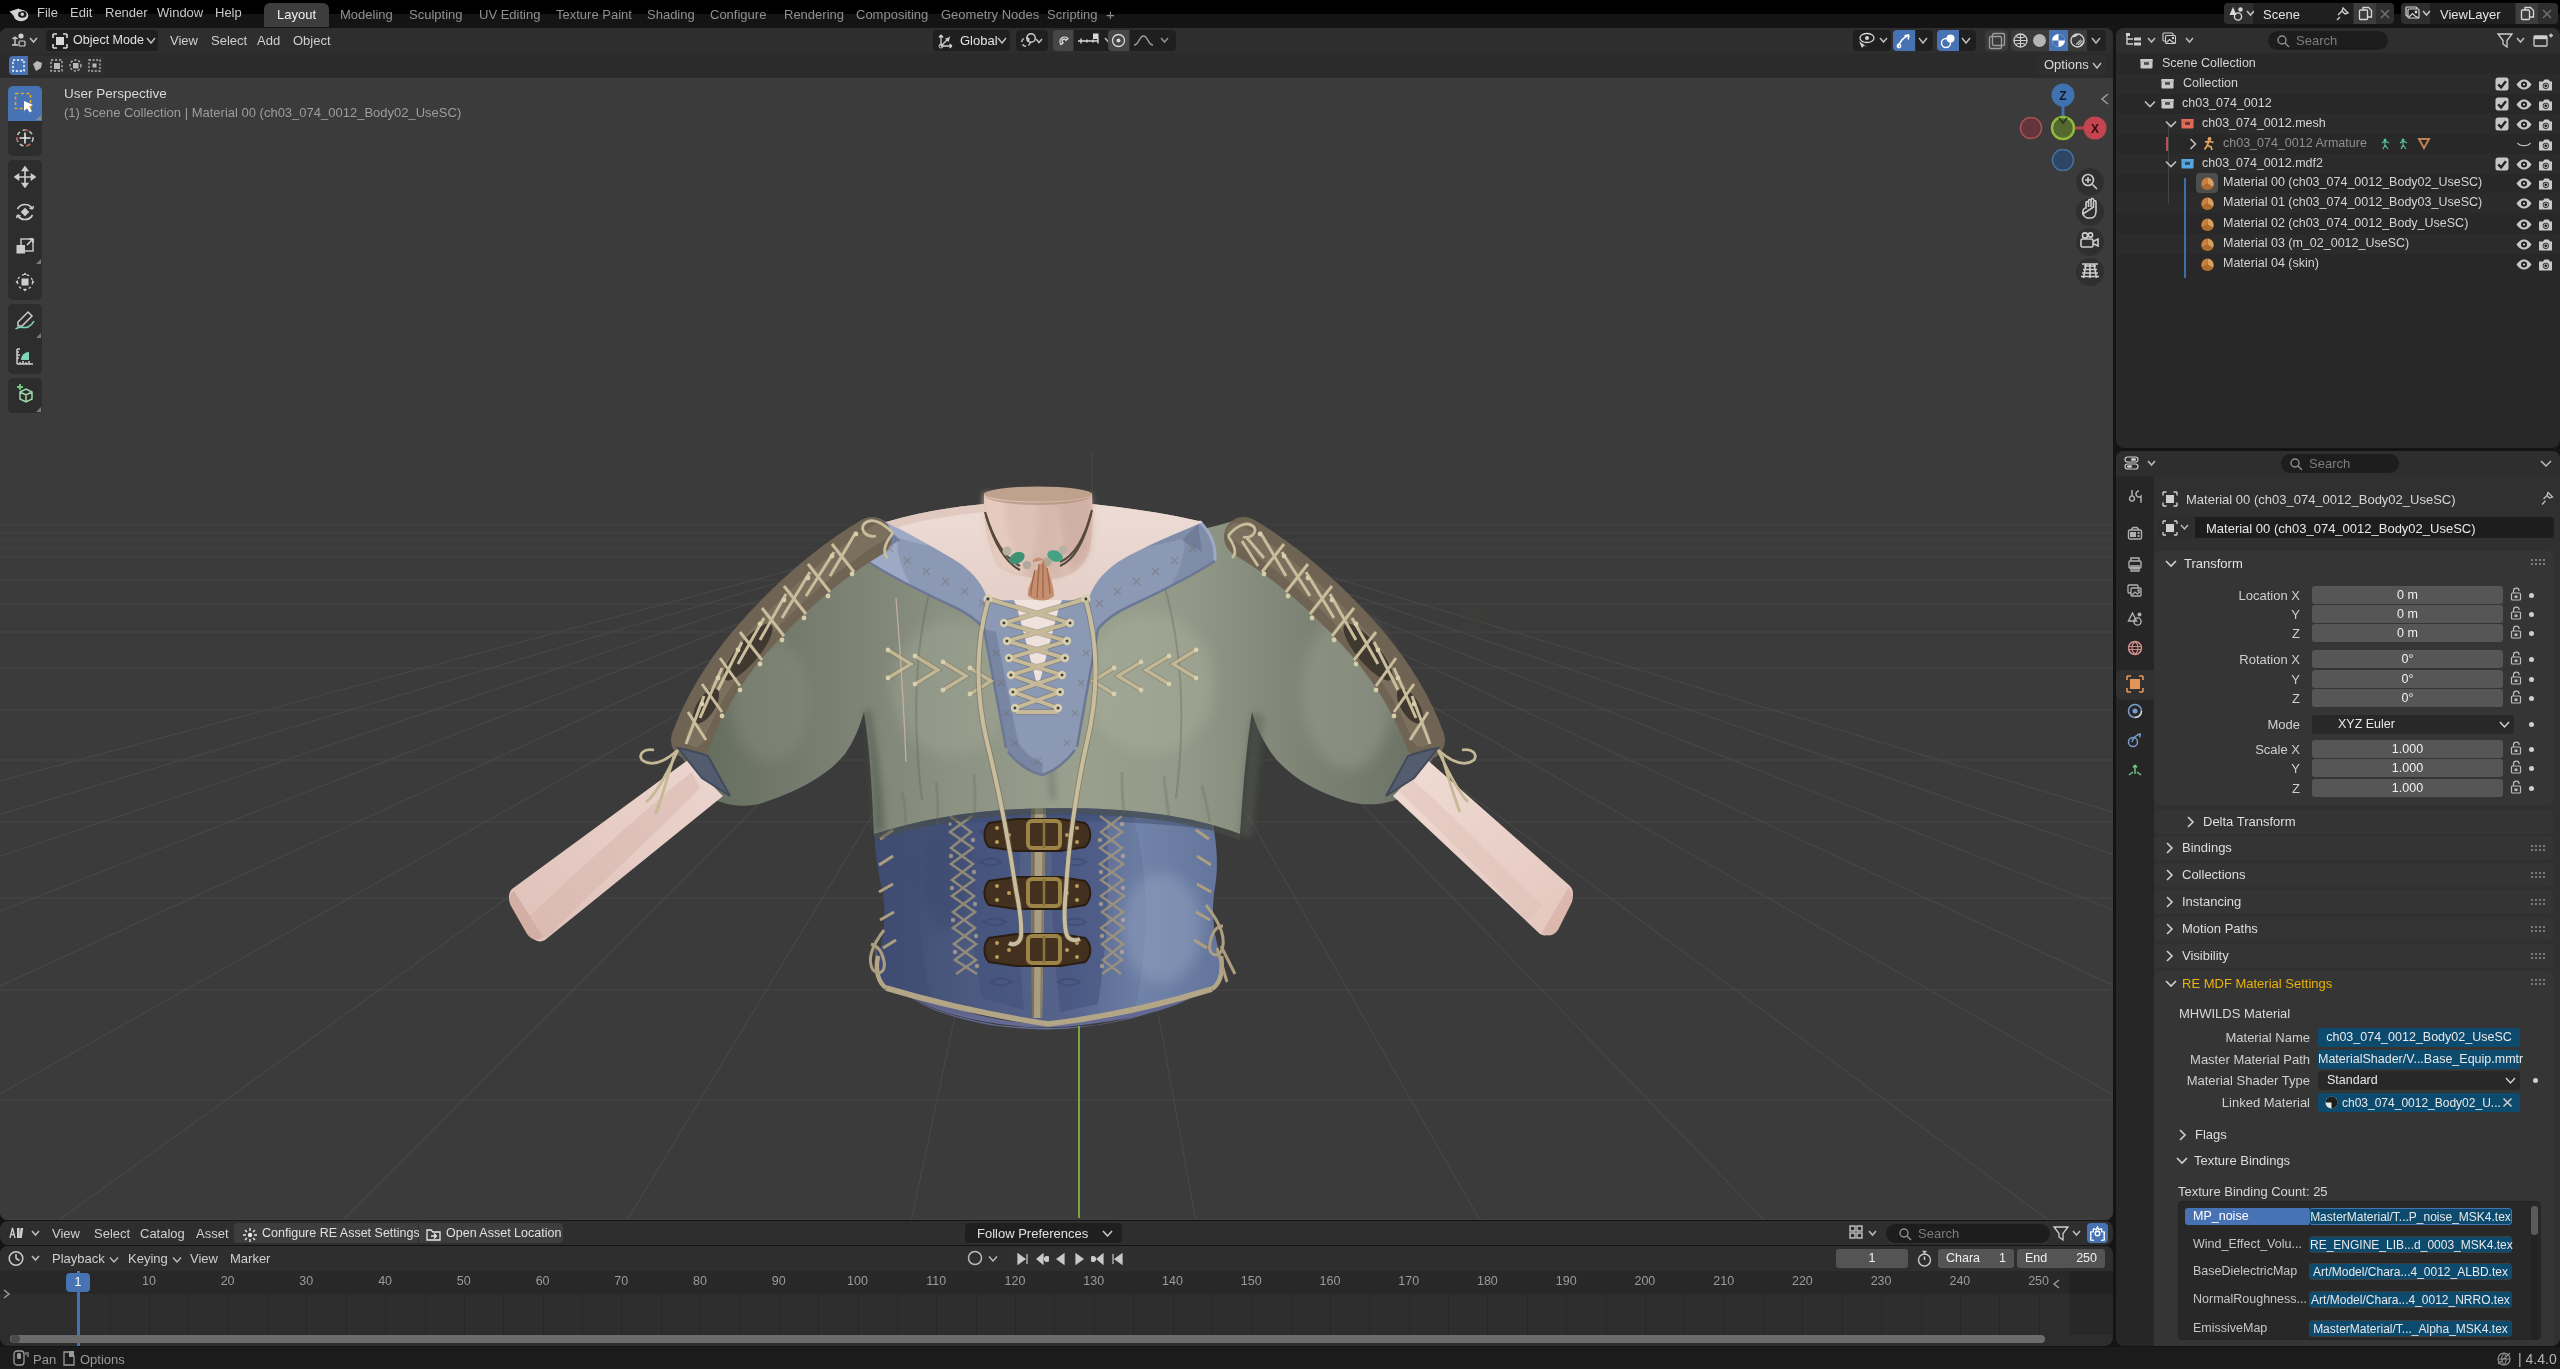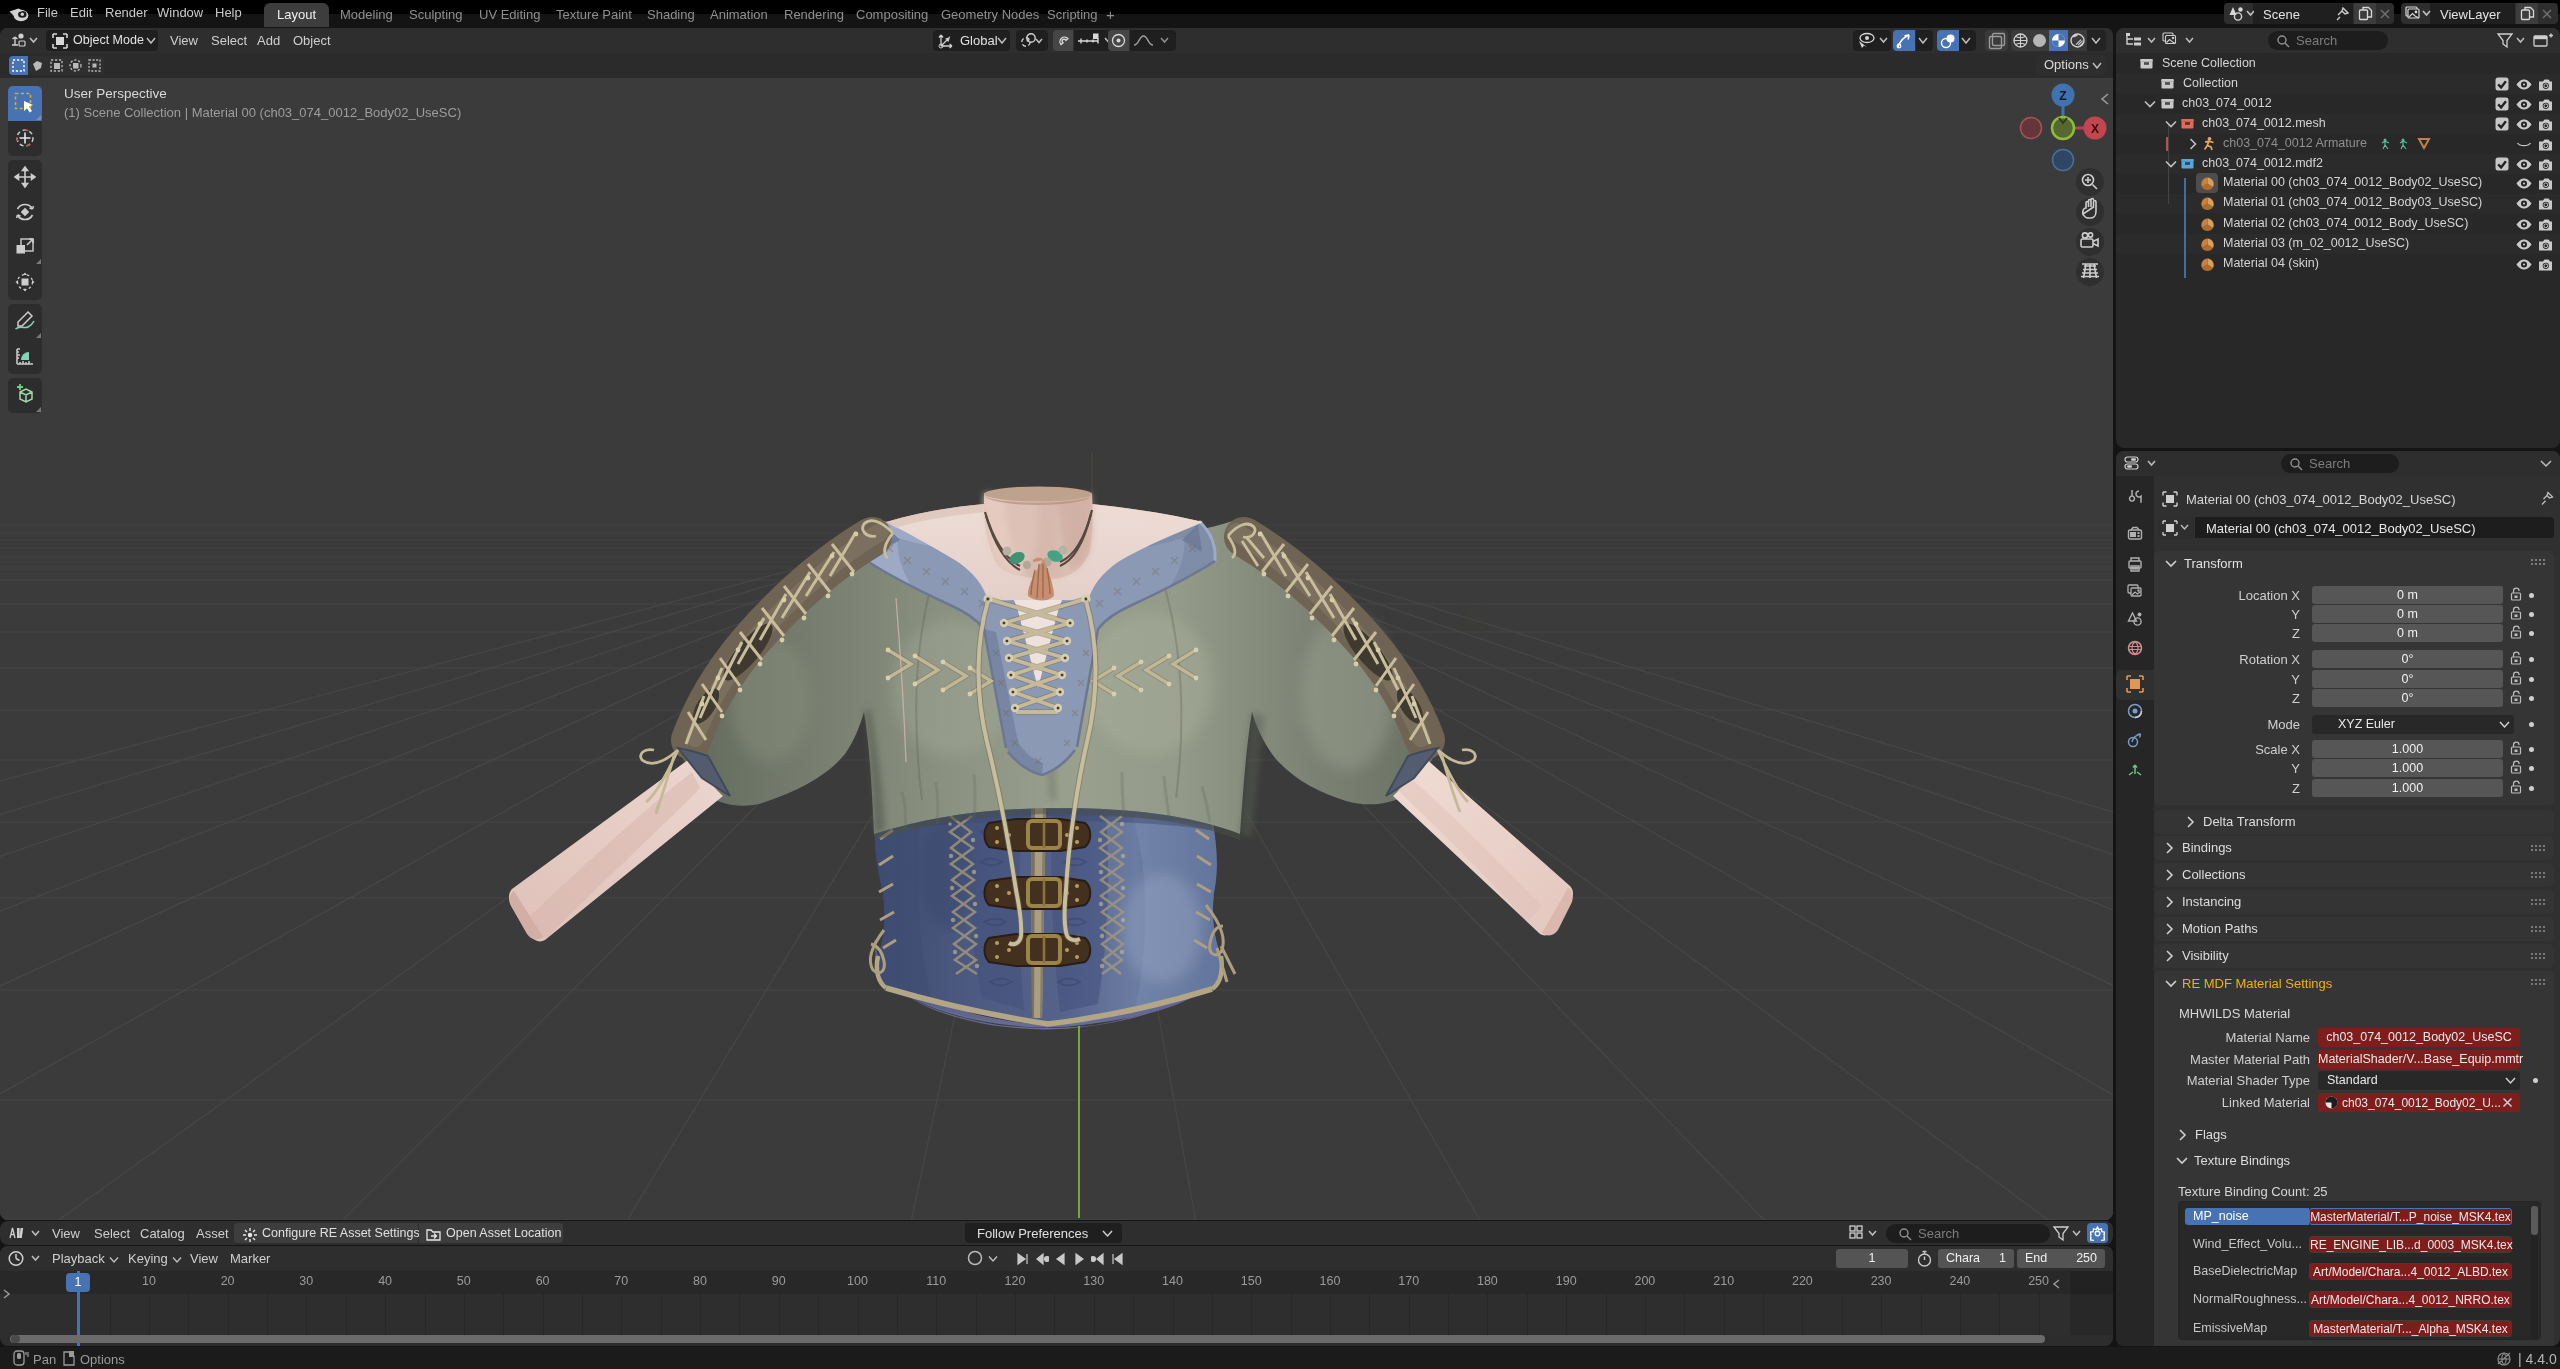--- a/index.html
+++ b/index.html
@@ -35,21 +35,21 @@
   #status   { position:absolute; left:0; top:1347px; width:2560px; height:22px; background:#1b1b1b; }
 
   
   .orow { position:absolute; left:0; width:100%; height:20px; font-size:12.5px; color:#d4d4d4; }
   .orow .lbl { position:absolute; top:2px; }
 
   
   .panel { position:absolute; left:38px; right:2px; background:#353535; border-radius:5px; }
   .slider { position:absolute; height:18px; background:#565656; border-radius:3px;
             font-size:12.5px; color:#f1f1f1; text-align:center; line-height:18px; }
-  .dfield { position:absolute; height:19px; background:#7f1d1d; border-radius:3px;
+  .dfield { position:absolute; height:19px; background:#0c4a6e; border-radius:3px;
             font-size:12.5px; color:#e8e8e8; line-height:19px; }
   .rlabel { position:absolute; font-size:13px; color:#cfcfcf; text-align:right; }
 </style>
 </head>
 <body>
 <div id="root">
 
   <div id="topbar">
     <svg class="abs" style="left:9px;top:4px" width="20" height="19" viewBox="0 0 20 19">
       <ellipse cx="12" cy="11.5" rx="7.3" ry="5.8" fill="#d2d2d2"></ellipse>
@@ -62,21 +62,21 @@
     <span class="menu" style="left:70px">Edit</span>
     <span class="menu" style="left:105px">Render</span>
     <span class="menu" style="left:157px">Window</span>
     <span class="menu" style="left:215px">Help</span>
     <span class="wtab on" style="left:264px">Layout</span>
     <span class="wtab" style="left:327px">Modeling</span>
     <span class="wtab" style="left:396px">Sculpting</span>
     <span class="wtab" style="left:466px">UV Editing</span>
     <span class="wtab" style="left:543px">Texture Paint</span>
     <span class="wtab" style="left:634px">Shading</span>
-    <span class="wtab" style="left:697px">Animation</span>
+    <span class="wtab" style="left:697px">Configure</span>
     <span class="wtab" style="left:771px">Rendering</span>
     <span class="wtab" style="left:843px">Compositing</span>
     <span class="wtab" style="left:928px">Geometry Nodes</span>
     <span class="wtab" style="left:1034px">Scripting</span>
     <span class="wtab" style="left:1100px; padding:0 6px; font-size:15px">+</span>
 
     <div class="abs" style="left:2224px;top:3px;width:170px;height:21px;background:#2e2e2e;border-radius:4px"></div>
     <div class="abs" style="left:2253px;top:3px;width:100px;height:21px;background:#1f1f1f"></div>
     <svg class="abs" style="left:2228px;top:6px" width="26" height="15" viewBox="0 0 26 15">
       <path d="M5,1 L8.5,9 L1.5,9 Z" fill="#d8d8d8"></path>

